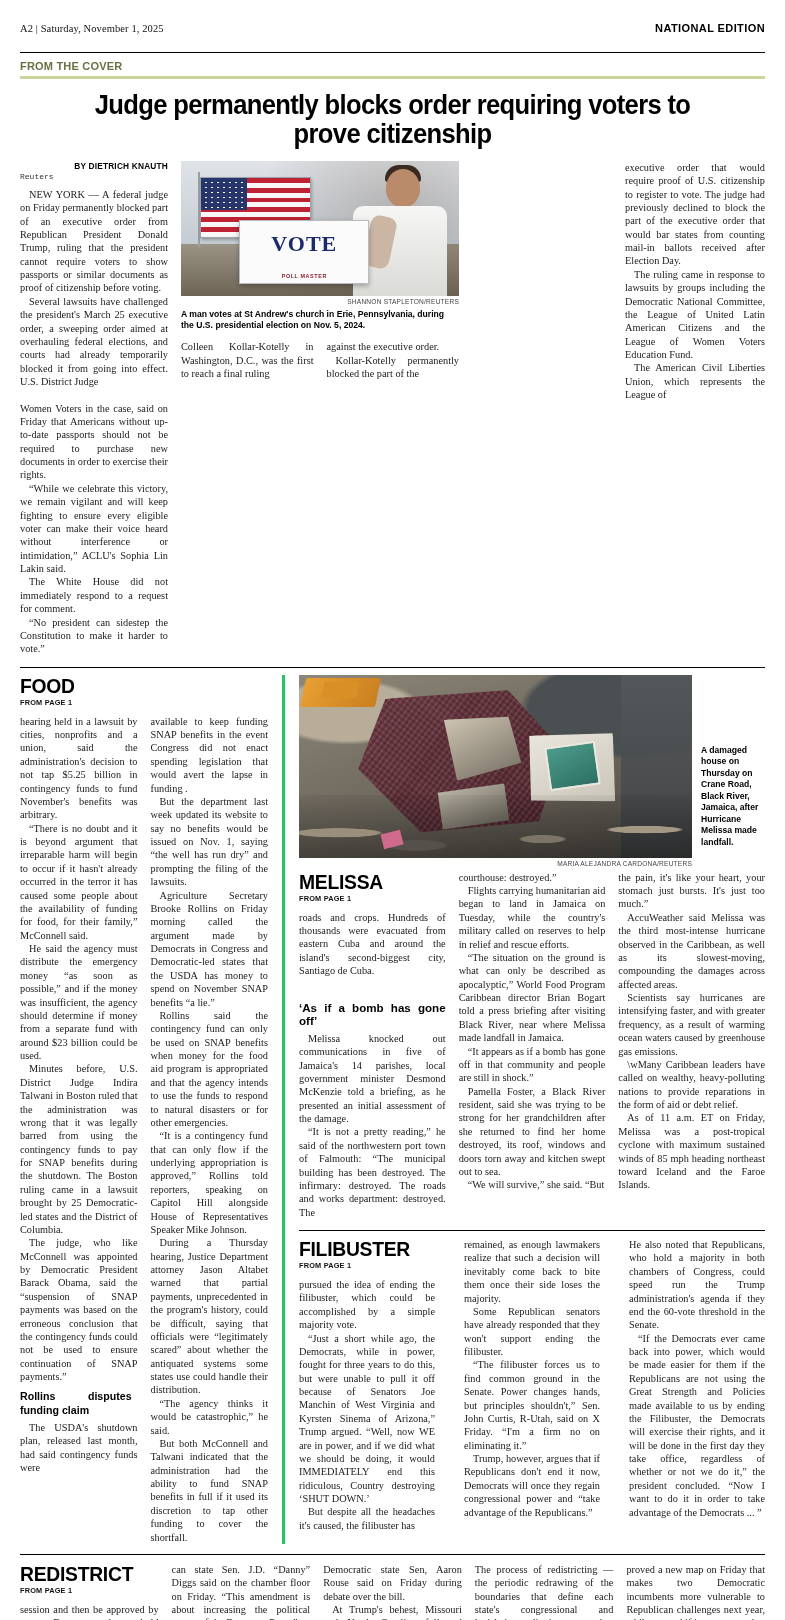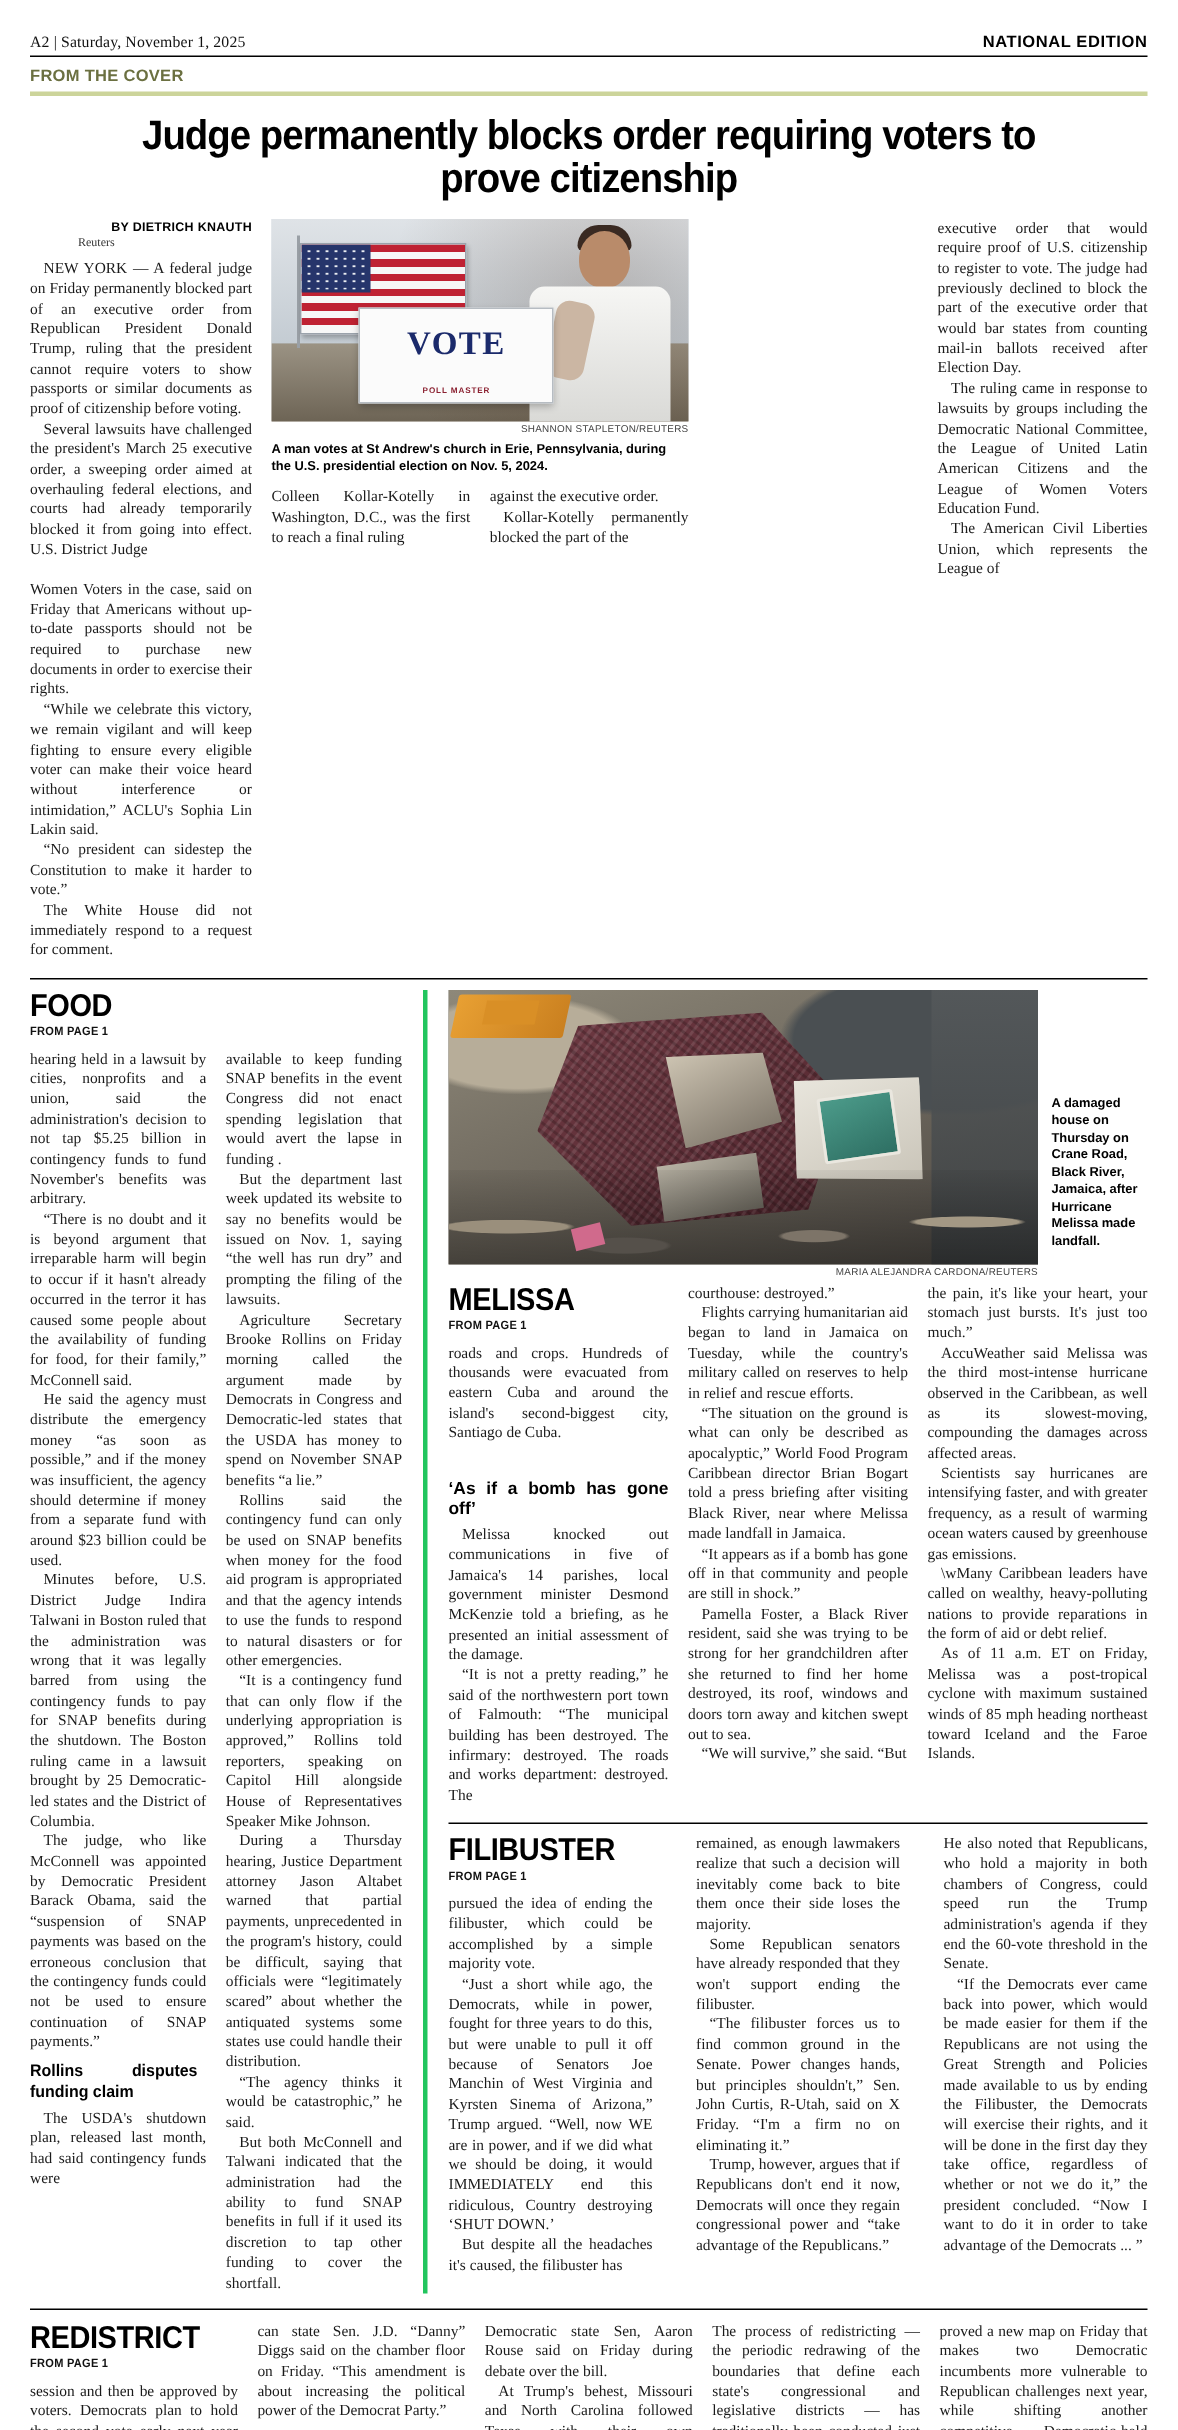--- a/index.html
+++ b/index.html
@@ -18,21 +18,21 @@
     padding:22px 20px 12px 20px;
     position:relative;
   }
 
   
   .masthead{
     display:flex;
     align-items:flex-end;
     justify-content:space-between;
     border-bottom:1.5px solid #000;
-    padding-bottom:3px;
+    padding-bottom:18px;
   }
   .masthead .folio{
     font-family:"Liberation Serif", serif;
     font-size:10.5px;
     letter-spacing:.1px;
     color:#111;
   }
   .masthead .edition{
     font-family:"Liberation Sans", sans-serif;
     font-size:11px;
@@ -88,25 +88,24 @@
   .byline{
     font-family:"Liberation Sans", sans-serif;
     font-size:8.3px;
     font-weight:bold;
     letter-spacing:.2px;
     color:#000;
     margin-bottom:1px;
     text-align:right;
   }
   .byline-org{
-    font-family:Liberation Serif, serif;
+    font-family:Liberation Mono, monospace;
     font-size:8px;
     color:#333;
     margin-bottom:7px;
-    margin-left:32px;
   }
 
   
   .top-story{
     display:grid;
     grid-template-columns:148px 278px 1fr 1fr;
     column-gap:13px;
   }
   .top-story .photo-col{ width:278px; }
 
@@ -358,22 +357,22 @@
 
     <div class="col-text">
       <p class="noindent">executive order that would require proof of U.S. citizenship to register to vote. The judge had previously declined to block the part of the executive order that would bar states from counting mail-in ballots received after Election Day.</p>
       <p>The ruling came in response to lawsuits by groups including the Democratic National Committee, the League of United Latin American Citizens and the League of Women Voters Education Fund.</p>
       <p>The American Civil Liberties Union, which represents the League of</p>
     </div>
 
     <div class="col-text">
       <p class="noindent">Women Voters in the case, said on Friday that Americans without up-to-date passports should not be required to purchase new documents in order to exercise their rights.</p>
       <p>“While we celebrate this victory, we remain vigilant and will keep fighting to ensure every eligible voter can make their voice heard without interference or intimidation,” ACLU's Sophia Lin Lakin said.</p>
+      <p>The White House did not immediately respond to a request for comment.</p>
       <p>“No president can sidestep the Constitution to make it harder to vote.”</p>
-      <p>The White House did not immediately respond to a request for comment.</p>
     </div>
   </div>
 
   <div class="sec-rule"></div>
 
   <div class="mid-area">
 
     <div class="mid-left">
       <div class="sec-head">FOOD</div>
       <div class="sec-from">FROM PAGE 1</div>

